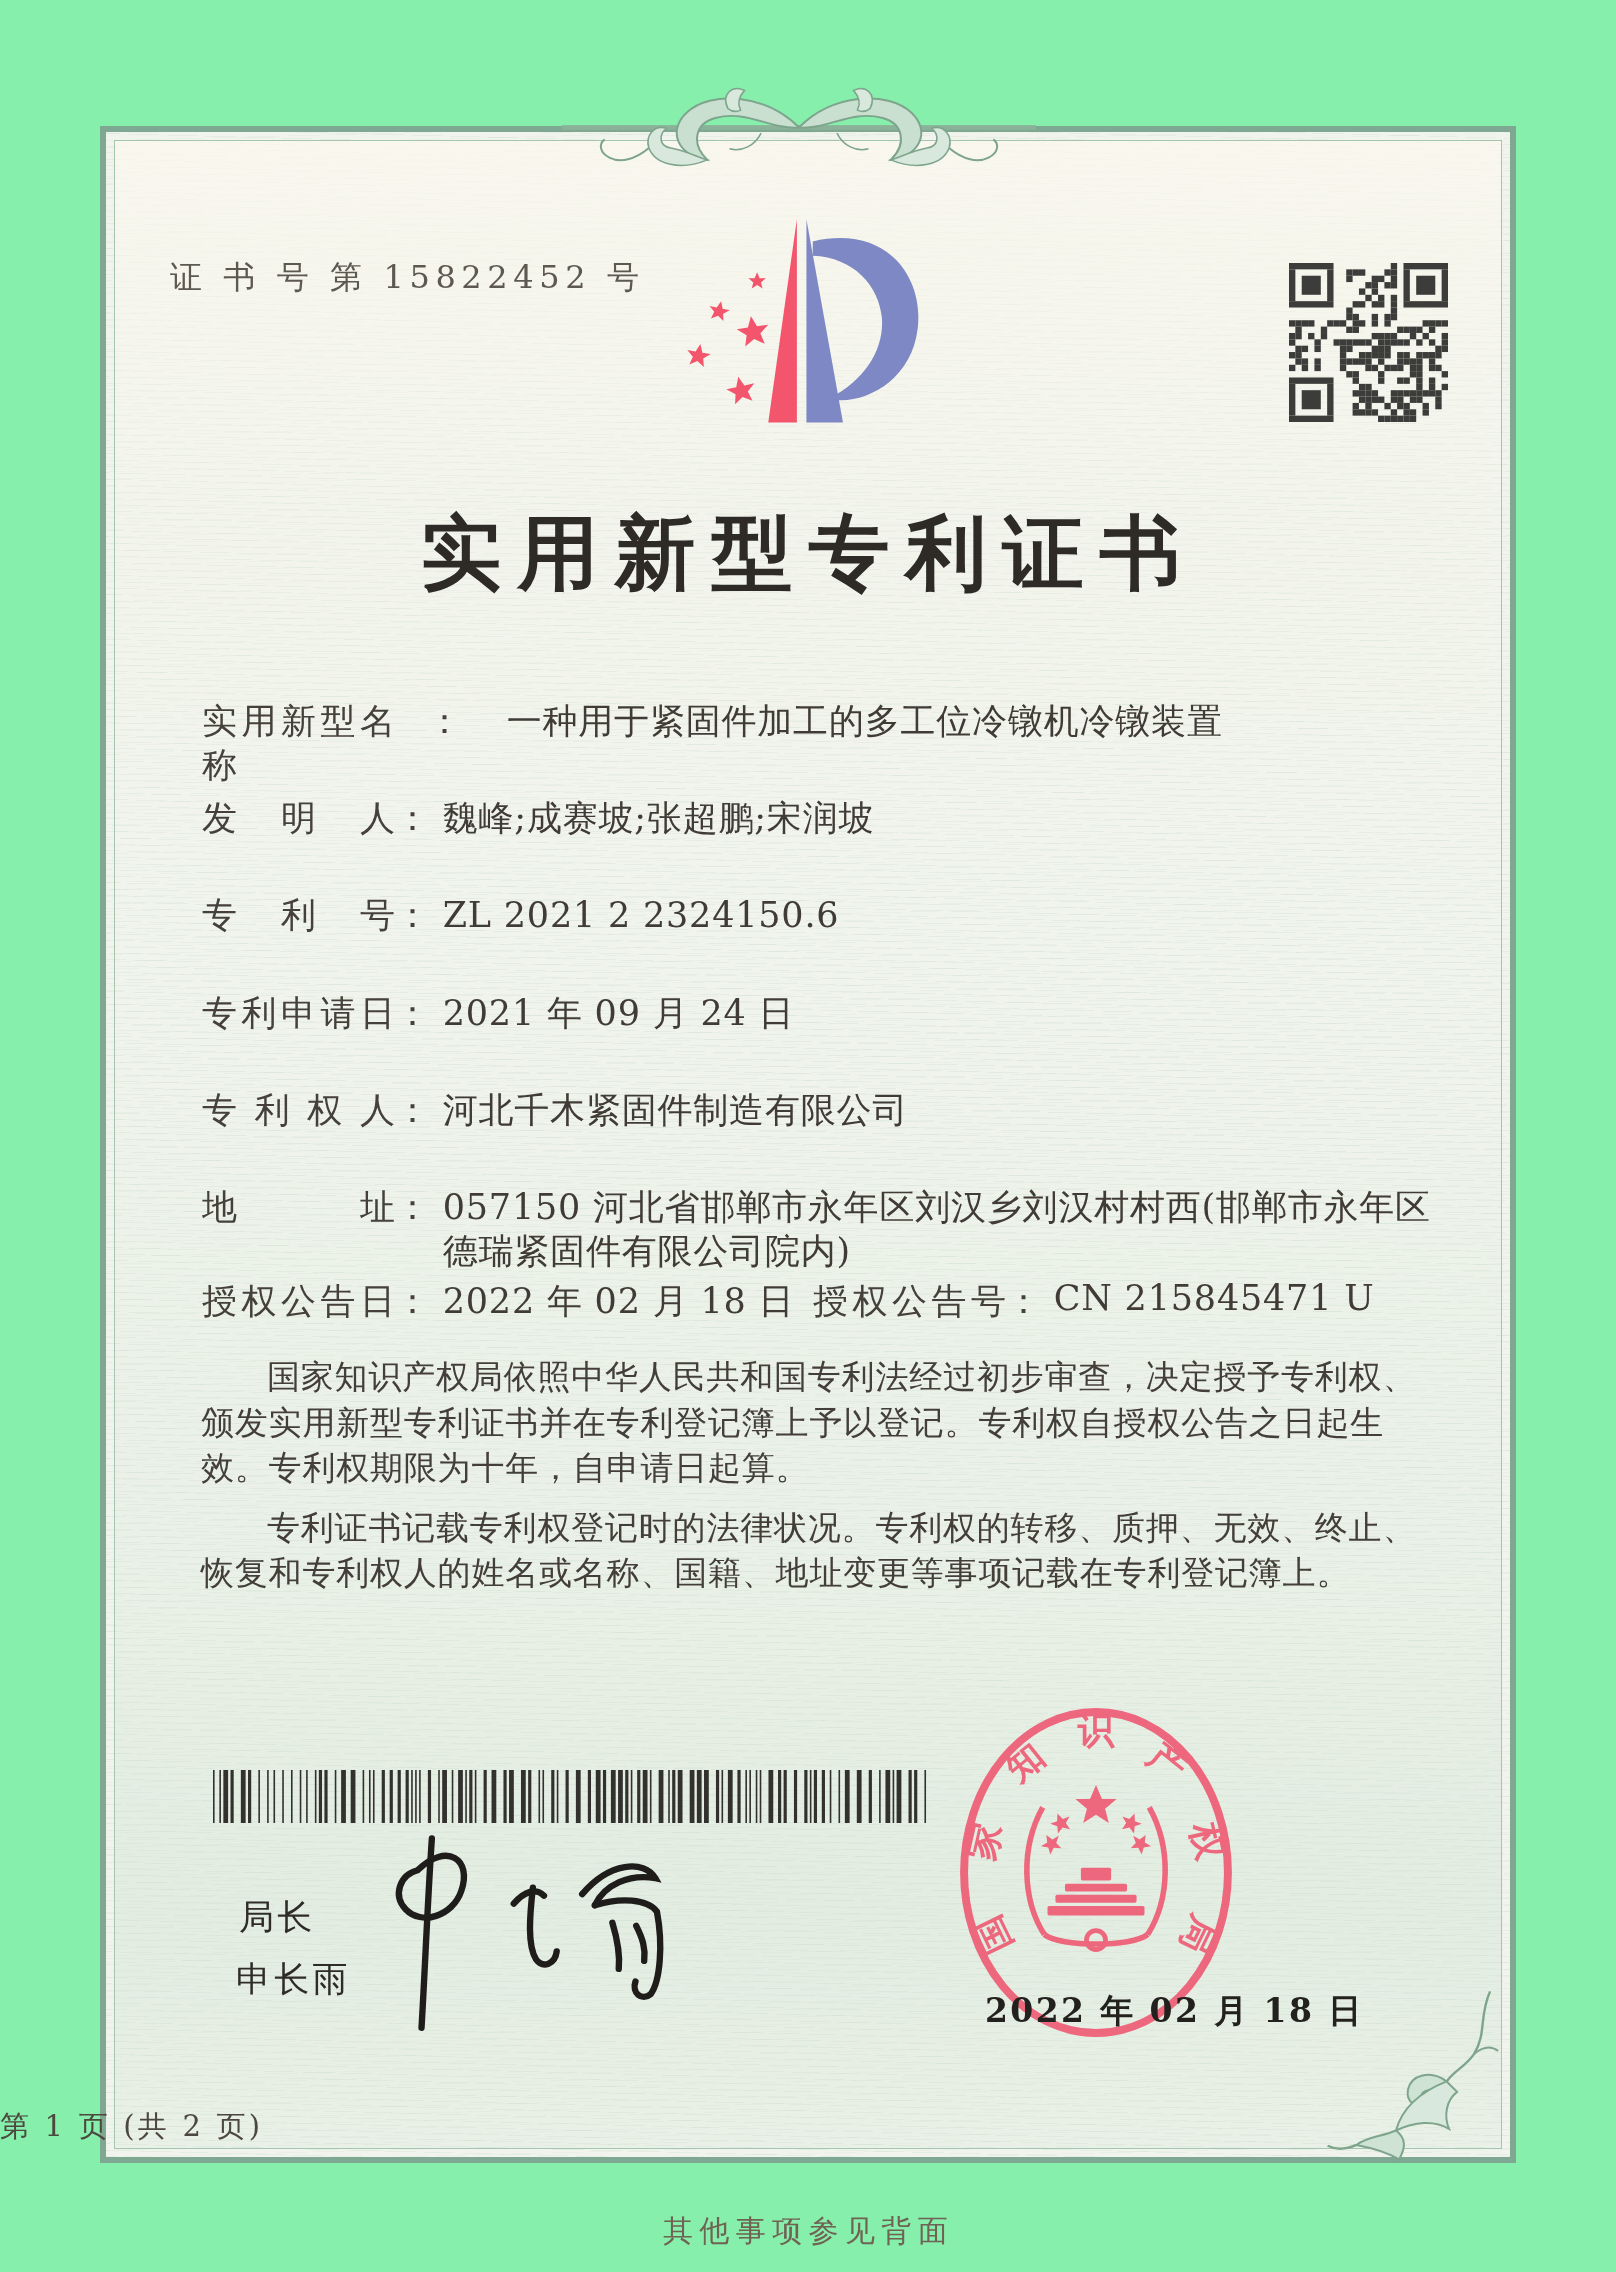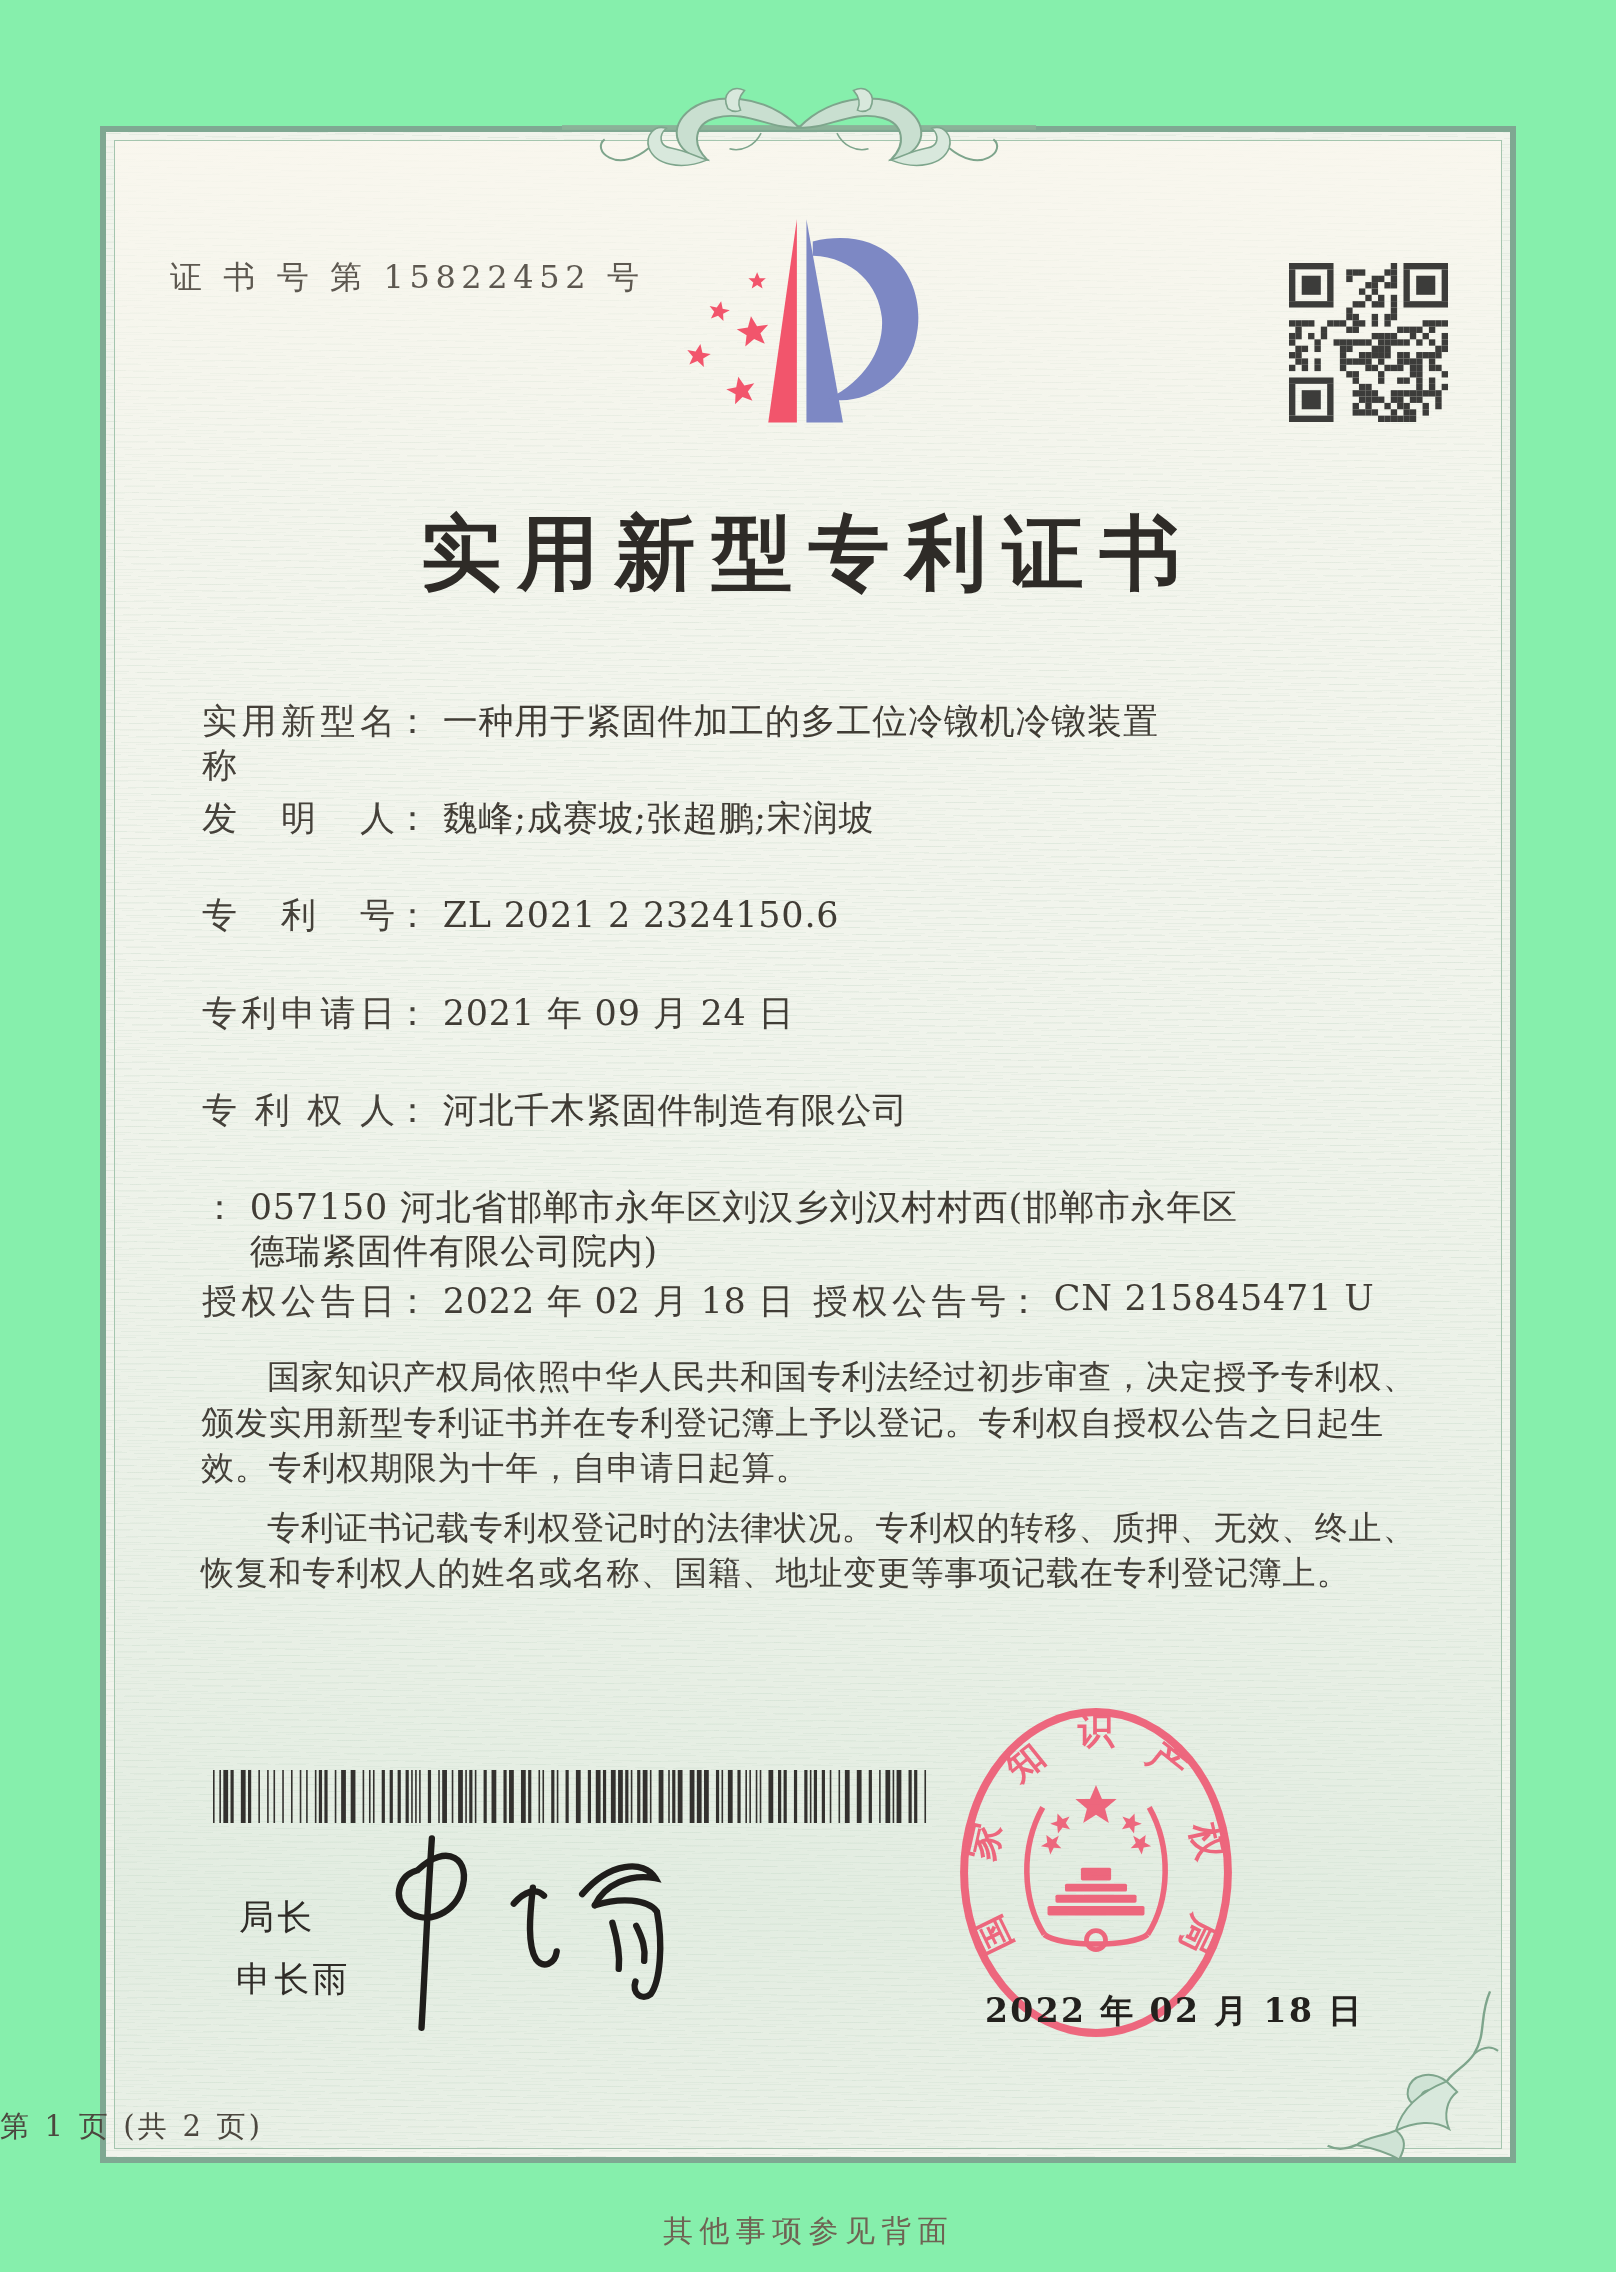--- a/index.html
+++ b/index.html
@@ -322,21 +322,21 @@
       <rect x="0" y="192" width="56" height="8" fill="#3c3c3a"></rect>
       <rect x="0" y="152" width="8" height="40" fill="#3c3c3a"></rect>
       <rect x="48" y="152" width="8" height="40" fill="#3c3c3a"></rect>
       <rect x="16" y="160" width="24" height="24" fill="#3c3c3a"></rect>
     </svg>
 
   <div class="title">实用新型专利证书</div>
 
   <div class="fields" id="fields">
       <div class="frow" style="top: 0px;">
-        <span style="display: flex;">
+        <span style="display: flex; gap: 32px;">
           <span class="flabel">实用新型名称</span>
           <span class="fcolon">：</span>
           <span class="fvalue">一种用于紧固件加工的多工位冷镦机冷镦装置</span>
         </span>
       </div>
       <div class="frow" style="top: 97px; justify-content: flex-end;">
         <span style="display: flex;">
           <span class="flabel">发明人</span>
           <span class="fcolon">：</span>
           <span class="fvalue">魏峰;成赛坡;张超鹏;宋润坡</span>
@@ -358,20 +358,21 @@
       </div>
       <div class="frow" style="top: 389px;">
         <span style="display: flex;">
           <span class="flabel">专利权人</span>
           <span class="fcolon">：</span>
           <span class="fvalue">河北千木紧固件制造有限公司</span>
         </span>
       </div>
       <div class="frow addr" style="top: 486px;">
         <span style="display: flex;">
+          <span class="flabel">地址</span>
           <span class="fcolon">：</span>
           <span class="fvalue">057150 河北省邯郸市永年区刘汉乡刘汉村村西(邯郸市永年区德瑞紧固件有限公司院内)</span>
         </span>
       </div>
       <div class="pairrow" style="top: 578px; height: 48px;">
         <span class="pair1" style="display: flex; align-items: flex-end;">
           <span class="flabel">授权公告日</span>
           <span class="fcolon">：</span>
           <span class="fvalue">2022 年 02 月 18 日</span>
         </span>

